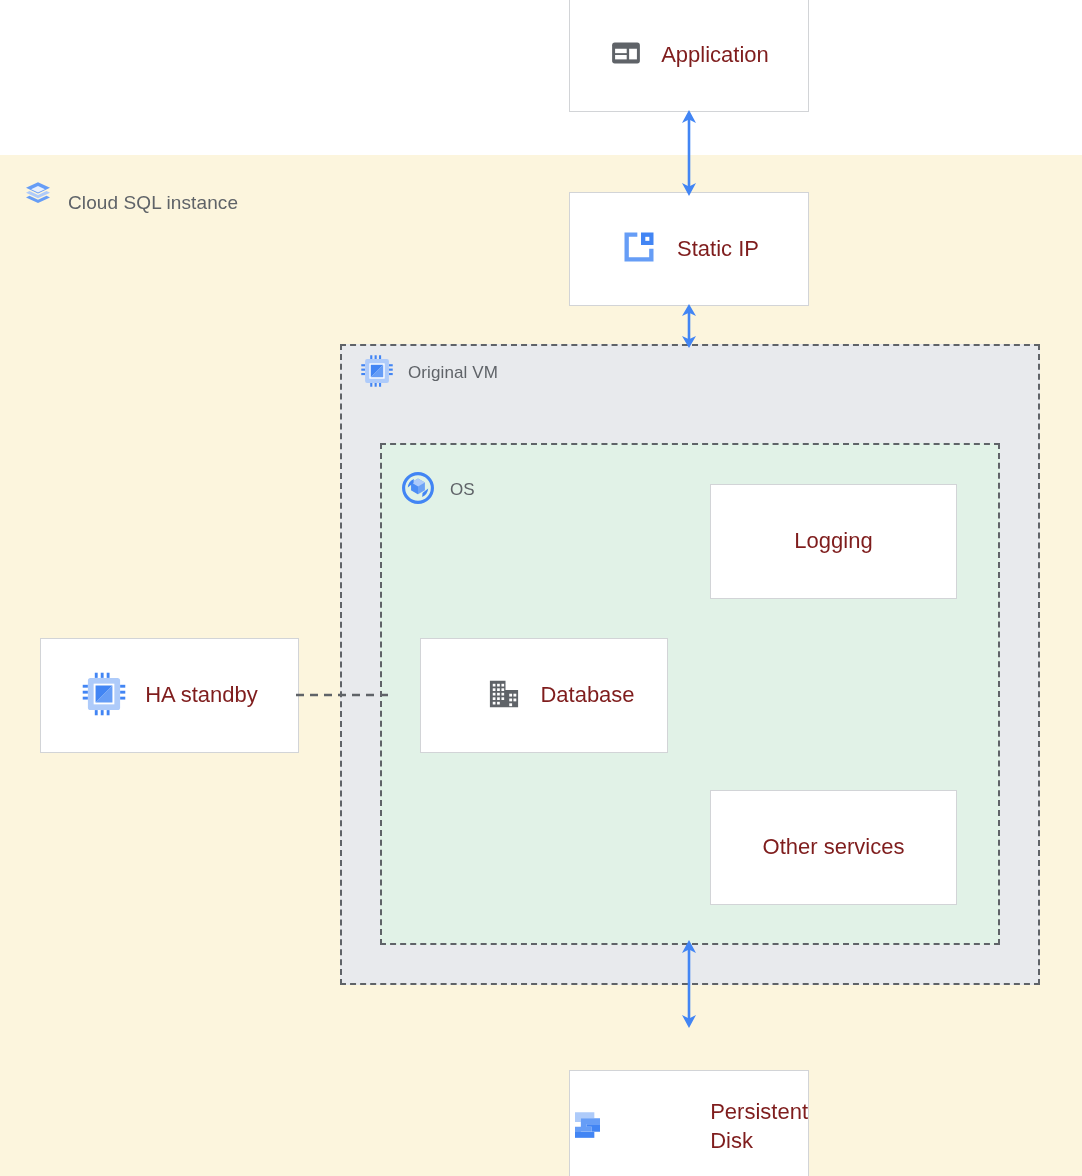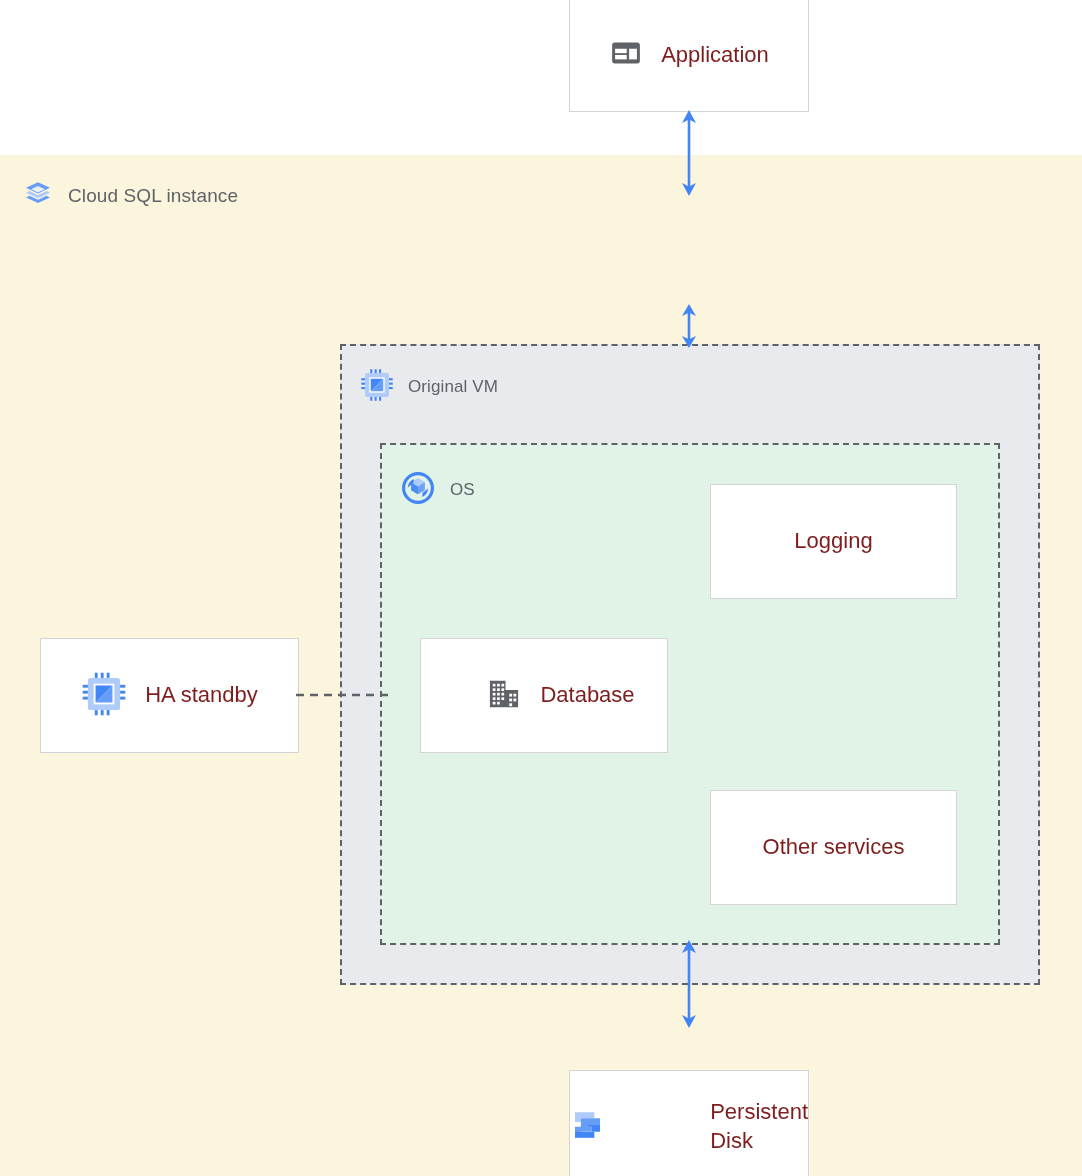--- a/index.html
+++ b/index.html
@@ -58,22 +58,22 @@
   .region-title .rt-label {
     font-size: 19px;
     color: #5f6368;
     white-space: nowrap;
     letter-spacing: 0.1px;
   }
   .region-title.small .rt-label {
     font-size: 17px;
   }
 
-  #title-cloudsql { left: 22px; top: 178px; }
-  #title-vm       { left: 360px; top: 368px; text-align: center; }
+  #title-cloudsql { left: 22px; top: 178px; align-items: flex-end; }
+  #title-vm       { left: 360px; top: 354px; text-align: center; }
   #title-os       { left: 400px; top: 470px; }
 
   
   .node {
     position: absolute;
     background: #ffffff;
     border: 1px solid #d2d4d7;
     box-sizing: border-box;
     display: flex;
     align-items: center;
@@ -192,20 +192,30 @@
       <svg width="34" height="34" viewBox="0 0 24 24">
         <rect x="2.2" y="4.6" width="19.6" height="14.8" rx="1.9" fill="#5f6368"></rect>
         <rect x="4.3" y="9.0" width="8.2" height="3.1" fill="#ffffff"></rect>
         <rect x="4.3" y="13.4" width="8.2" height="3.1" fill="#ffffff"></rect>
         <rect x="14.2" y="9.0" width="5.5" height="7.5" fill="#ffffff"></rect>
       </svg>
     </span>
     <span class="node-label">Application</span>
   </div>
 
+  <div class="node" id="node-staticip">
+    <span class="icon">
+      <svg width="40" height="40" viewBox="0 0 24 24">
+        <path d="M3.3 3.3 L11.0 3.3 L11.0 5.9 L5.9 5.9 L5.9 18.1 L18.1 18.1 L18.1 13.0 L20.7 13.0 L20.7 20.7 L3.3 20.7 Z" fill="#669df6"></path>
+        <rect x="13.2" y="3.3" width="7.5" height="7.5" fill="#4285f4"></rect>
+        <rect x="15.8" y="5.9" width="2.4" height="2.4" fill="#ffffff"></rect>
+      </svg>
+    </span>
+    <span class="node-label">Static IP</span>
+  </div>
 
   <div class="node text-only" id="node-logging">
     <span class="node-label">Logging</span>
   </div>
 
 
   <div class="node text-only" id="node-otherservices">
     <span class="node-label">Other services</span>
   </div>
 

